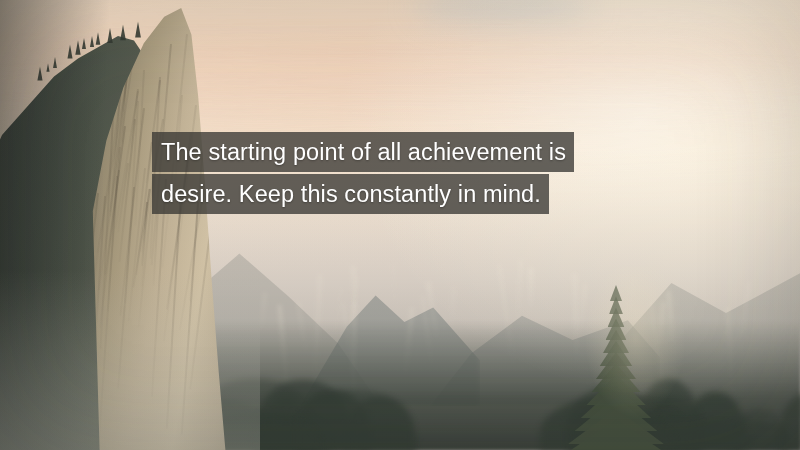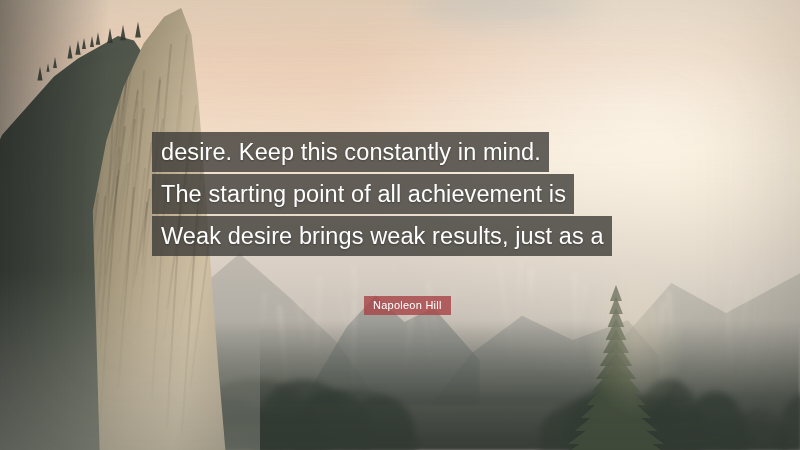--- a/index.html
+++ b/index.html
@@ -468,21 +468,19 @@
         <div class="pine-tier" style="width: 97.1px; height: 36.2px; top: 129.2px; opacity: 0.97;"></div>
         <div class="pine-tier" style="width: 112px; height: 38px; top: 140.4px; opacity: 0.98;"></div>
       </div>
     <div class="pine-glow"></div>
   </div>
 
   <div class="atmos"></div>
   <div class="vignette"></div>
 
   <div class="quote-block">
+    <span class="quote-line">The starting point of all achievement is</span>
     <span class="quote-line">desire. Keep this constantly in mind.</span>
-    <span class="quote-line">The starting point of all achievement is</span>
-    <span class="quote-line">Weak desire brings weak results, just as a</span>
   </div>
 
-  <div class="attribution">Napoleon Hill</div>
 
 
 </div>
 
 </body></html>

